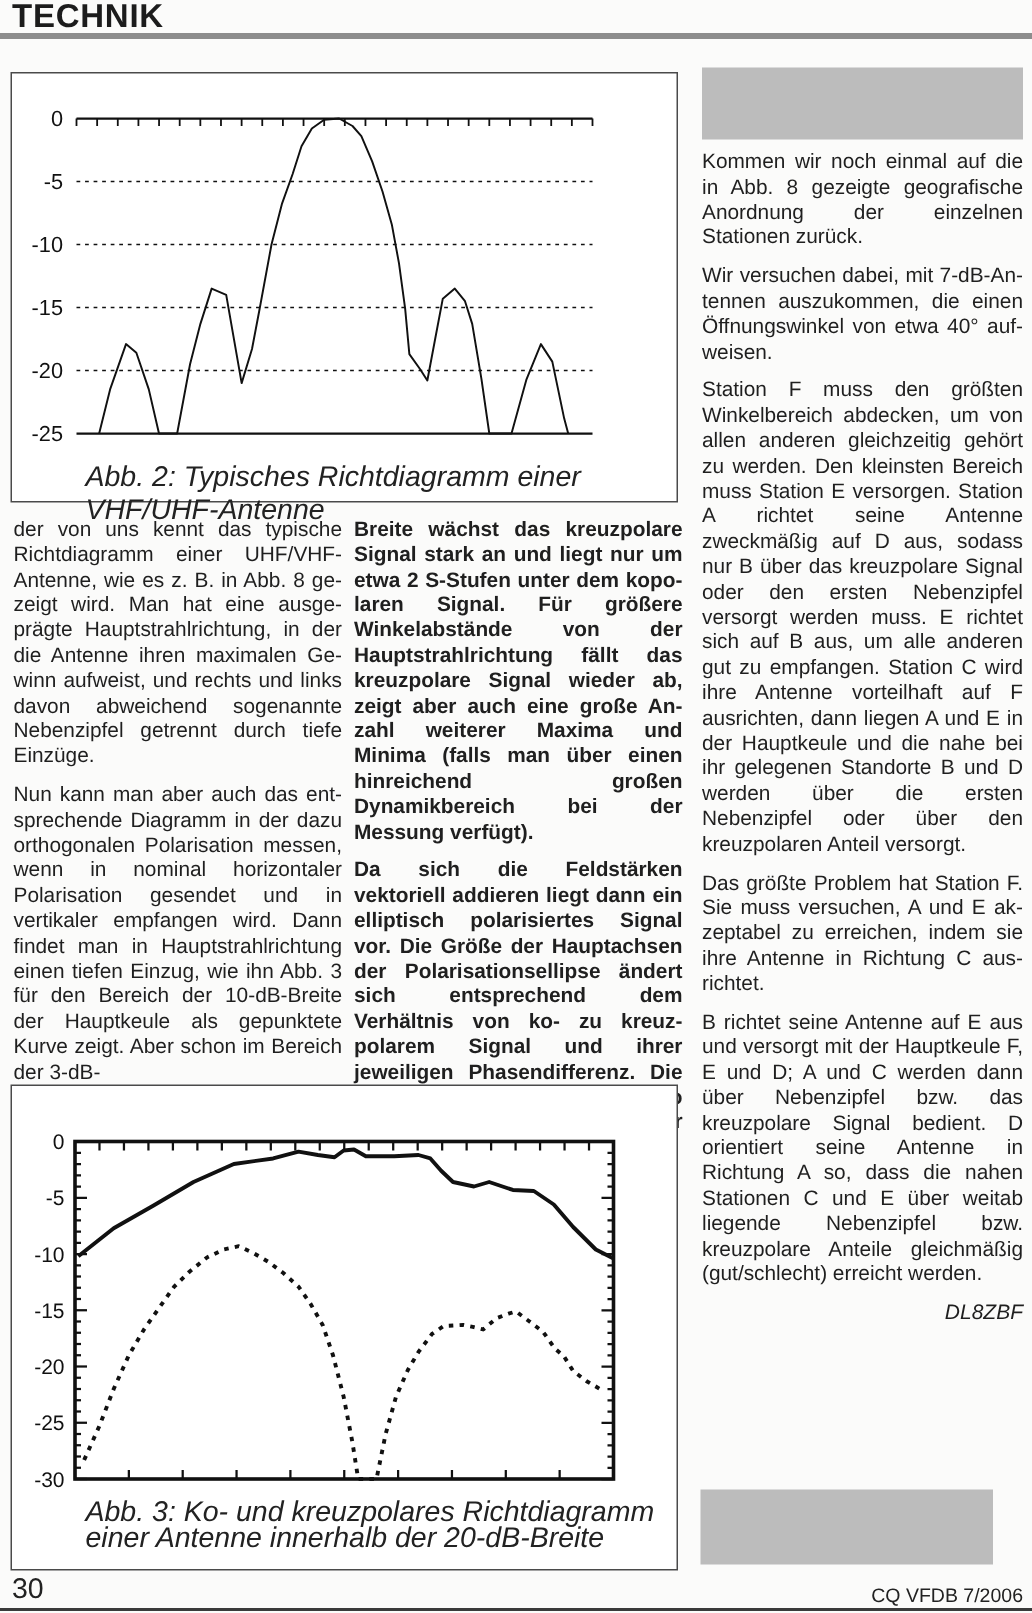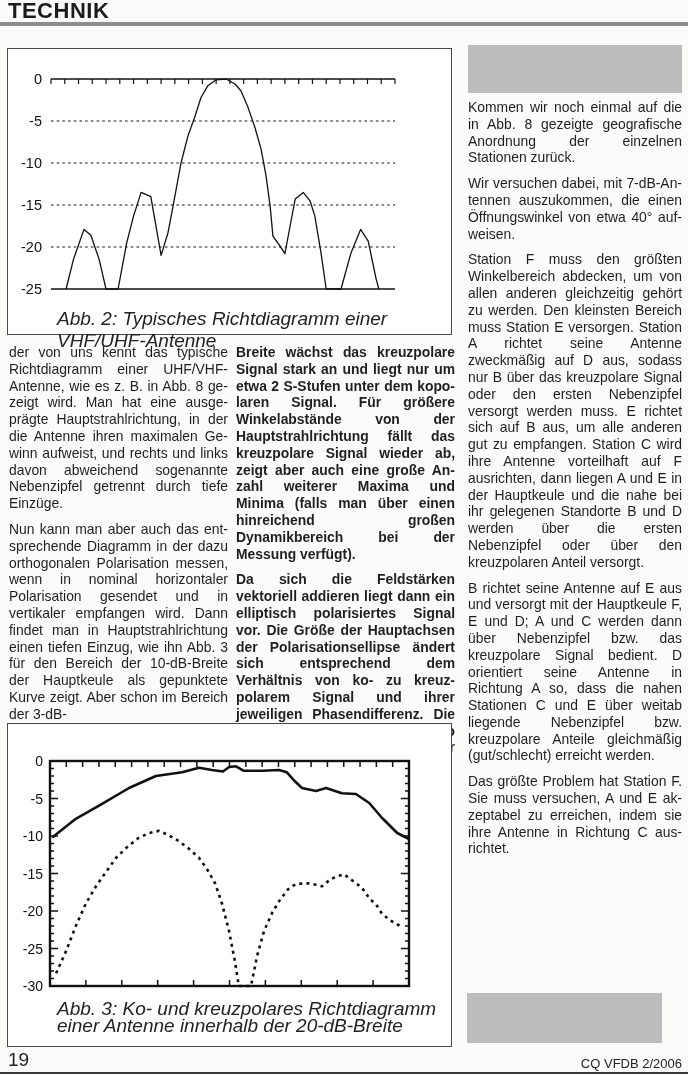--- a/index.html
+++ b/index.html
@@ -57,22 +57,23 @@
 
 <div class="col" id="col-mid">
   <p>Breite wächst das kreuzpolare Signal stark an und liegt nur um etwa 2 S-Stufen unter dem kopo­laren Signal. Für größere Winkelab­stände von der Hauptstrahlrichtung fällt das kreuzpolare Signal wieder ab, zeigt aber auch eine große An­zahl weiterer Maxima und Minima (falls man über einen hinreichend großen Dynamikbereich bei der Messung verfügt).</p>
   <p>Da sich die Feldstärken vektoriell addieren liegt dann ein elliptisch polarisiertes Signal vor. Die Größe der Hauptachsen der Polarisations­ellipse ändert sich entsprechend dem Verhältnis von ko- zu kreuz­polarem Signal und ihrer jeweiligen Phasendifferenz. Die nominelle Polarisation gilt also streng nur in der Hauptstrahlrichtung!</p>
 </div>
 
 <div class="col" id="col-right">
   <p>Kommen wir noch einmal auf die in Abb. 8 gezeigte geografische An­ordnung der einzelnen Stationen zurück.</p>
   <p>Wir versuchen dabei, mit 7-dB-An­tennen auszukommen, die einen Öffnungswinkel von etwa 40° auf­weisen.</p>
   <p>Station F muss den größten Winkel­bereich abdecken, um von allen an­deren gleichzeitig gehört zu wer­den. Den kleinsten Bereich muss Station E versorgen. Station A rich­tet seine Antenne zweckmäßig auf D aus, sodass nur B über das kreuzpolare Signal oder den ersten Nebenzipfel versorgt werden muss. E richtet sich auf B aus, um alle anderen gut zu empfangen. Station C wird ihre Antenne vorteilhaft auf F ausrichten, dann liegen A und E in der Hauptkeule und die nahe bei ihr gelegenen Standorte B und D wer­den über die ersten Nebenzipfel oder über den kreuzpolaren Anteil versorgt.</p>
+  <p>Das größte Problem hat Station F. Sie muss versuchen, A und E ak­zeptabel zu erreichen, indem sie ihre Antenne in Richtung C aus­richtet.</p>
   <p>B richtet seine Antenne auf E aus und versorgt mit der Hauptkeule F, E und D; A und C werden dann über Nebenzipfel bzw. das kreuzpolare Signal bedient. D orientiert seine Antenne in Richtung A so, dass die nahen Stationen C und E über weit­ab liegende Nebenzipfel bzw. kreuzpolare Anteile gleichmäßig (gut/schlecht) erreicht werden.</p>
-  <p>Das größte Problem hat Station F. Sie muss versuchen, A und E ak­zeptabel zu erreichen, indem sie ihre Antenne in Richtung C aus­richtet.</p>
+  <div class="signature">DL8ZBF</div>
 </div>
 
 <div class="figure" id="fig2">
   <svg id="chart-abb2" width="441" height="252" viewBox="0 0 441 252">
       <line x1="43" y1="30" x2="387" y2="30" stroke="#111111" stroke-width="1.5"></line>
       <text x="34" y="35" text-anchor="end" font-size="14.5">0</text>
       <line x1="43" y1="72" x2="387" y2="72" stroke="#111111" stroke-width="1.1" stroke-dasharray="2.5,3.2"></line>
       <text x="34" y="77" text-anchor="end" font-size="14.5">-5</text>
       <line x1="43" y1="114" x2="387" y2="114" stroke="#111111" stroke-width="1.1" stroke-dasharray="2.5,3.2"></line>
       <text x="34" y="119" text-anchor="end" font-size="14.5">-10</text>
@@ -218,15 +219,15 @@
       <text x="35" y="154.5" text-anchor="end" font-size="14">-15</text>
       <text x="35" y="192" text-anchor="end" font-size="14">-20</text>
       <text x="35" y="229.5" text-anchor="end" font-size="14">-25</text>
       <text x="35" y="267" text-anchor="end" font-size="14">-30</text>
       <polyline stroke="#111111" stroke-width="2.6" stroke-linejoin="round" points="44.2,113.5 67.8,94.8 94.1,79.8 121.0,64.0 147.9,52.0 174.1,48.3 191.0,43.8 203.9,46.0 215.0,47.5 221.1,43.0 228.0,42.3 235.9,46.8 254.9,46.8 271.0,46.0 278.9,48.3 286.1,56.5 294.0,64.0 308.0,67.0 318.1,64.0 327.0,67.0 333.9,69.3 347.9,70.0 361.2,79.0 374.1,94.0 389.2,109.0 401.0,115.0" fill="none"></polyline>
       <polyline stroke="#111111" stroke-width="2.6" stroke-linejoin="round" stroke-dasharray="3,4.2" stroke-linecap="butt" points="48.1,249.3 58.2,226.8 67.8,202.0 77.9,179.5 88.0,162.3 98.0,148.0 108.1,133.8 118.1,124.0 130.0,114.3 141.1,109.0 151.1,106.8 160.8,111.3 170.9,117.2 180.9,124.7 191.0,133.8 198.9,145.0 207.1,159.3 214.0,179.5 221.1,207.2 226.9,237.3 230.8,262.0 243.0,262.0 249.1,232.0 256.0,207.2 263.9,189.3 271.0,177.3 280.0,165.3 287.9,160.0 300.8,159.3 308.0,160.8 314.1,162.3 323.1,154.8 331.0,151.8 336.0,150.3 345.0,157.0 354.0,163.8 361.9,175.0 368.0,180.3 374.1,190.0 383.1,196.8 392.0,202.0" fill="none"></polyline>
     </svg>
   <div class="caption">Abb. 3: Ko- und kreuzpolares Richtdiagramm einer Antenne innerhalb der 20-dB-Breite</div>
 </div>
 
-<div class="page-number">19</div>
-<div class="journal-ref">CQ VFDB 2/2006</div>
+<div class="page-number">30</div>
+<div class="journal-ref">CQ VFDB 7/2006</div>
 <div class="bottom-rule"></div>
 
 </body></html>

